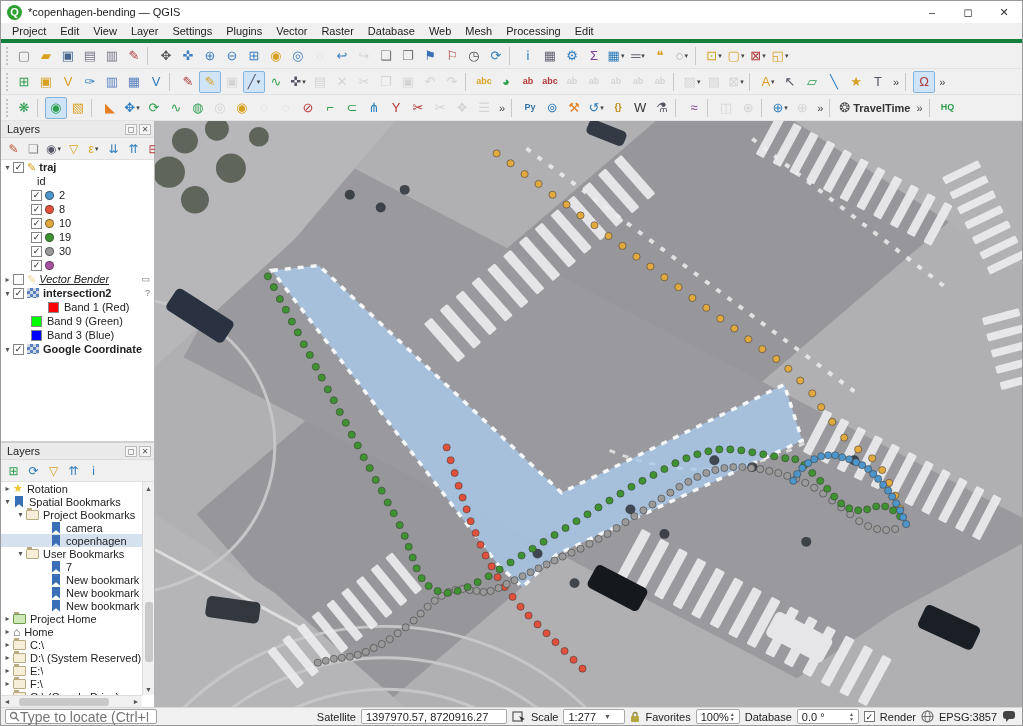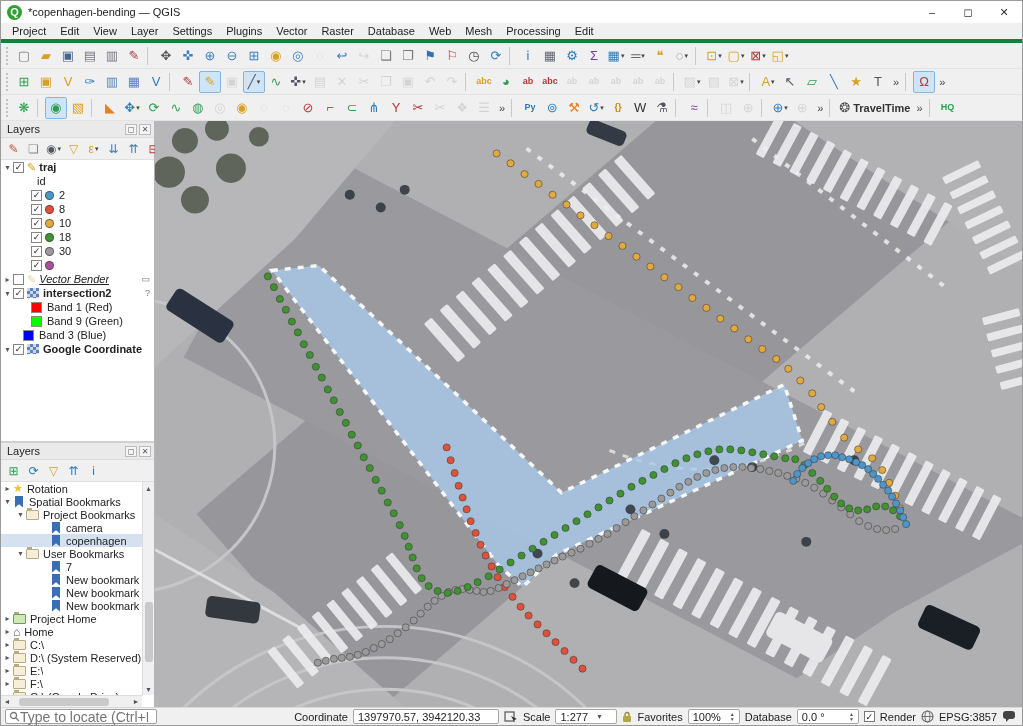--- a/index.html
+++ b/index.html
@@ -553,21 +553,21 @@
               <span class="tlab">8</span>
             </div>
             <div class="trow tall" style="padding-left: 30px;">
               <span class="tchk">✓</span>
               <span class="tdot" style="background: rgb(226, 169, 63);"></span>
               <span class="tlab">10</span>
             </div>
             <div class="trow tall" style="padding-left: 30px;">
               <span class="tchk">✓</span>
               <span class="tdot" style="background: rgb(63, 146, 48);"></span>
-              <span class="tlab">18</span>
+              <span class="tlab">19</span>
             </div>
             <div class="trow tall" style="padding-left: 30px;">
               <span class="tchk">✓</span>
               <span class="tdot" style="background: rgb(154, 154, 154);"></span>
               <span class="tlab">30</span>
             </div>
             <div class="trow tall" style="padding-left: 30px;">
               <span class="tchk">✓</span>
               <span class="tdot" style="background: rgb(168, 79, 160);"></span>
               <span class="tlab"></span>
@@ -579,29 +579,29 @@
               <span class="tlab iu">Vector Bender</span>
               <span class="tbadge">▭</span>
             </div>
             <div class="trow tall" style="padding-left: 1px;">
               <span class="texp">▾</span>
               <span class="tchk">✓</span>
               <span class="iraster"></span>
               <span class="tlab bold">intersection2</span>
               <span class="tbadge">?</span>
             </div>
-            <div class="trow tall" style="padding-left: 30px;">
+            <div class="trow tall" style="padding-left: 47px;">
               <span class="tswatch" style="background: rgb(255, 0, 0);"></span>
               <span class="tlab">Band 1 (Red)</span>
             </div>
             <div class="trow tall" style="padding-left: 30px;">
               <span class="tswatch" style="background: rgb(0, 255, 0);"></span>
               <span class="tlab">Band 9 (Green)</span>
             </div>
-            <div class="trow tall" style="padding-left: 22px;">
+            <div class="trow tall" style="padding-left: 30px;">
               <span class="tswatch" style="background: rgb(0, 0, 255);"></span>
               <span class="tlab">Band 3 (Blue)</span>
             </div>
             <div class="trow tall" style="padding-left: 1px;">
               <span class="texp">▾</span>
               <span class="tchk">✓</span>
               <span class="iraster"></span>
               <span class="tlab bold">Google Coordinate</span>
             </div>
           </div>
@@ -1103,39 +1103,39 @@
   </div>
 
   <div class="statusbar">
     <div class="locator">
       <svg width="11" height="11" viewBox="0 0 11 11">
           <circle cx="4.5" cy="4.5" r="3" fill="none" stroke="#777" stroke-width="1.3"></circle>
           <line x1="7" y1="7" x2="10" y2="10" stroke="#777" stroke-width="1.3"></line>
         </svg>
       <input type="text" placeholder="Type to locate (Ctrl+K)" style="">
     </div>
-    <span class="sb-label ml-auto">Coordinate</span>
+    <span class="sb-label ml-auto">Satellite</span>
     <div class="sb-box" style="width:146px">
-        <span>1397970.57, 3942120.33</span>
+        <span>1397970.57, 8720916.27</span>
       </div>
     <svg width="14" height="13" viewBox="0 0 14 13">
         <rect x="1" y="2" width="9" height="9" fill="none" stroke="#555" stroke-width="1.2"></rect>
         <path d="M7 6 L13 9 L10 10 L11 13 Z" fill="#333"></path>
       </svg>
     <span class="sb-label">Scale</span>
     <div class="sb-box" style="width:62px">
         <span>1:277</span>
         <span class="sb-dd">▼</span>
       </div>
     <svg width="10" height="12" viewBox="0 0 10 12">
         <rect x="1" y="5" width="8" height="6" rx="1" fill="#b5a642"></rect>
         <path d="M3 5 V3.5 a2 2 0 0 1 4 0 V5" fill="none" stroke="#8d8138" stroke-width="1.3"></path>
       </svg>
     <span class="sb-label">Favorites</span>
-    <div class="sb-box" style="width:52px">
+    <div class="sb-box" style="width:44px">
         <span>100%</span>
         <span class="sb-spin ml-auto">
           <span>▲</span>
           <span>▼</span>
         </span>
       </div>
     <span class="sb-label">Database</span>
     <div class="sb-box" style="width:62px">
         <span>0.0 °</span>
         <span class="sb-spin ml-auto">

